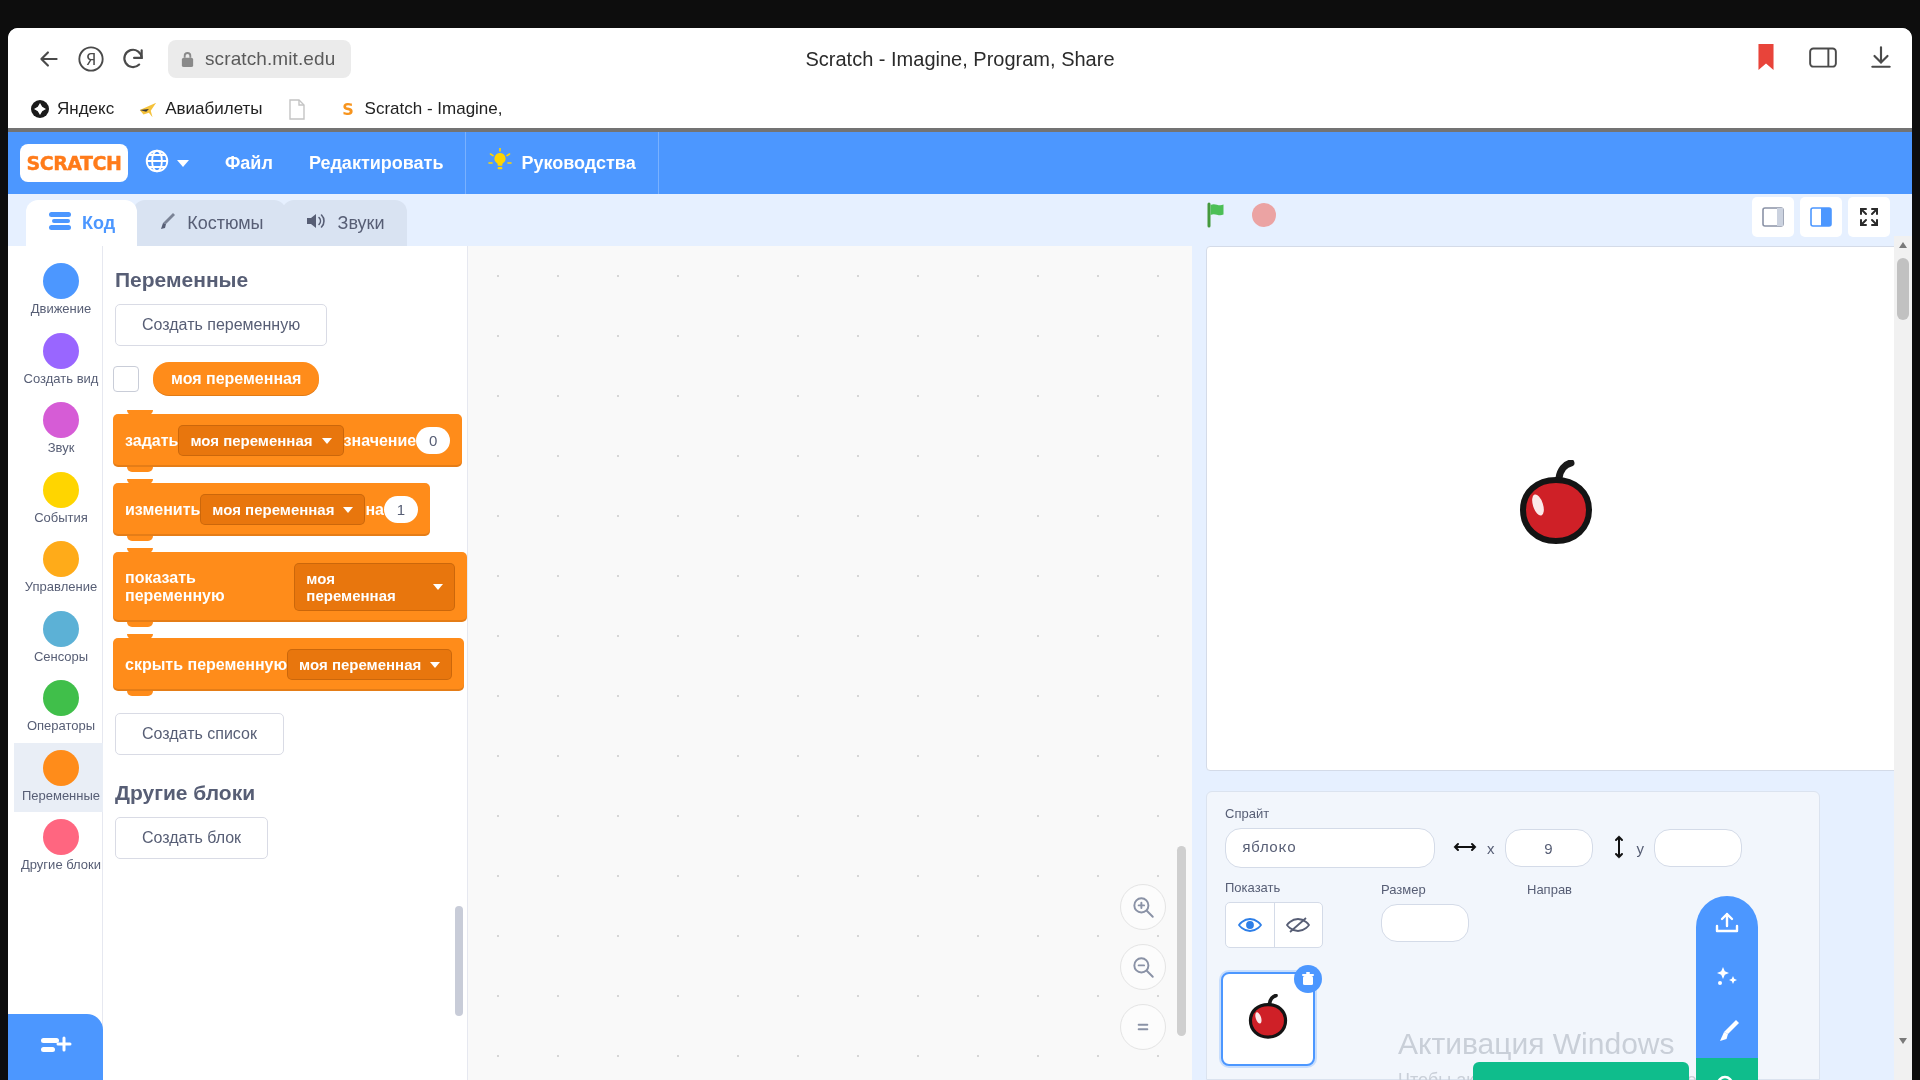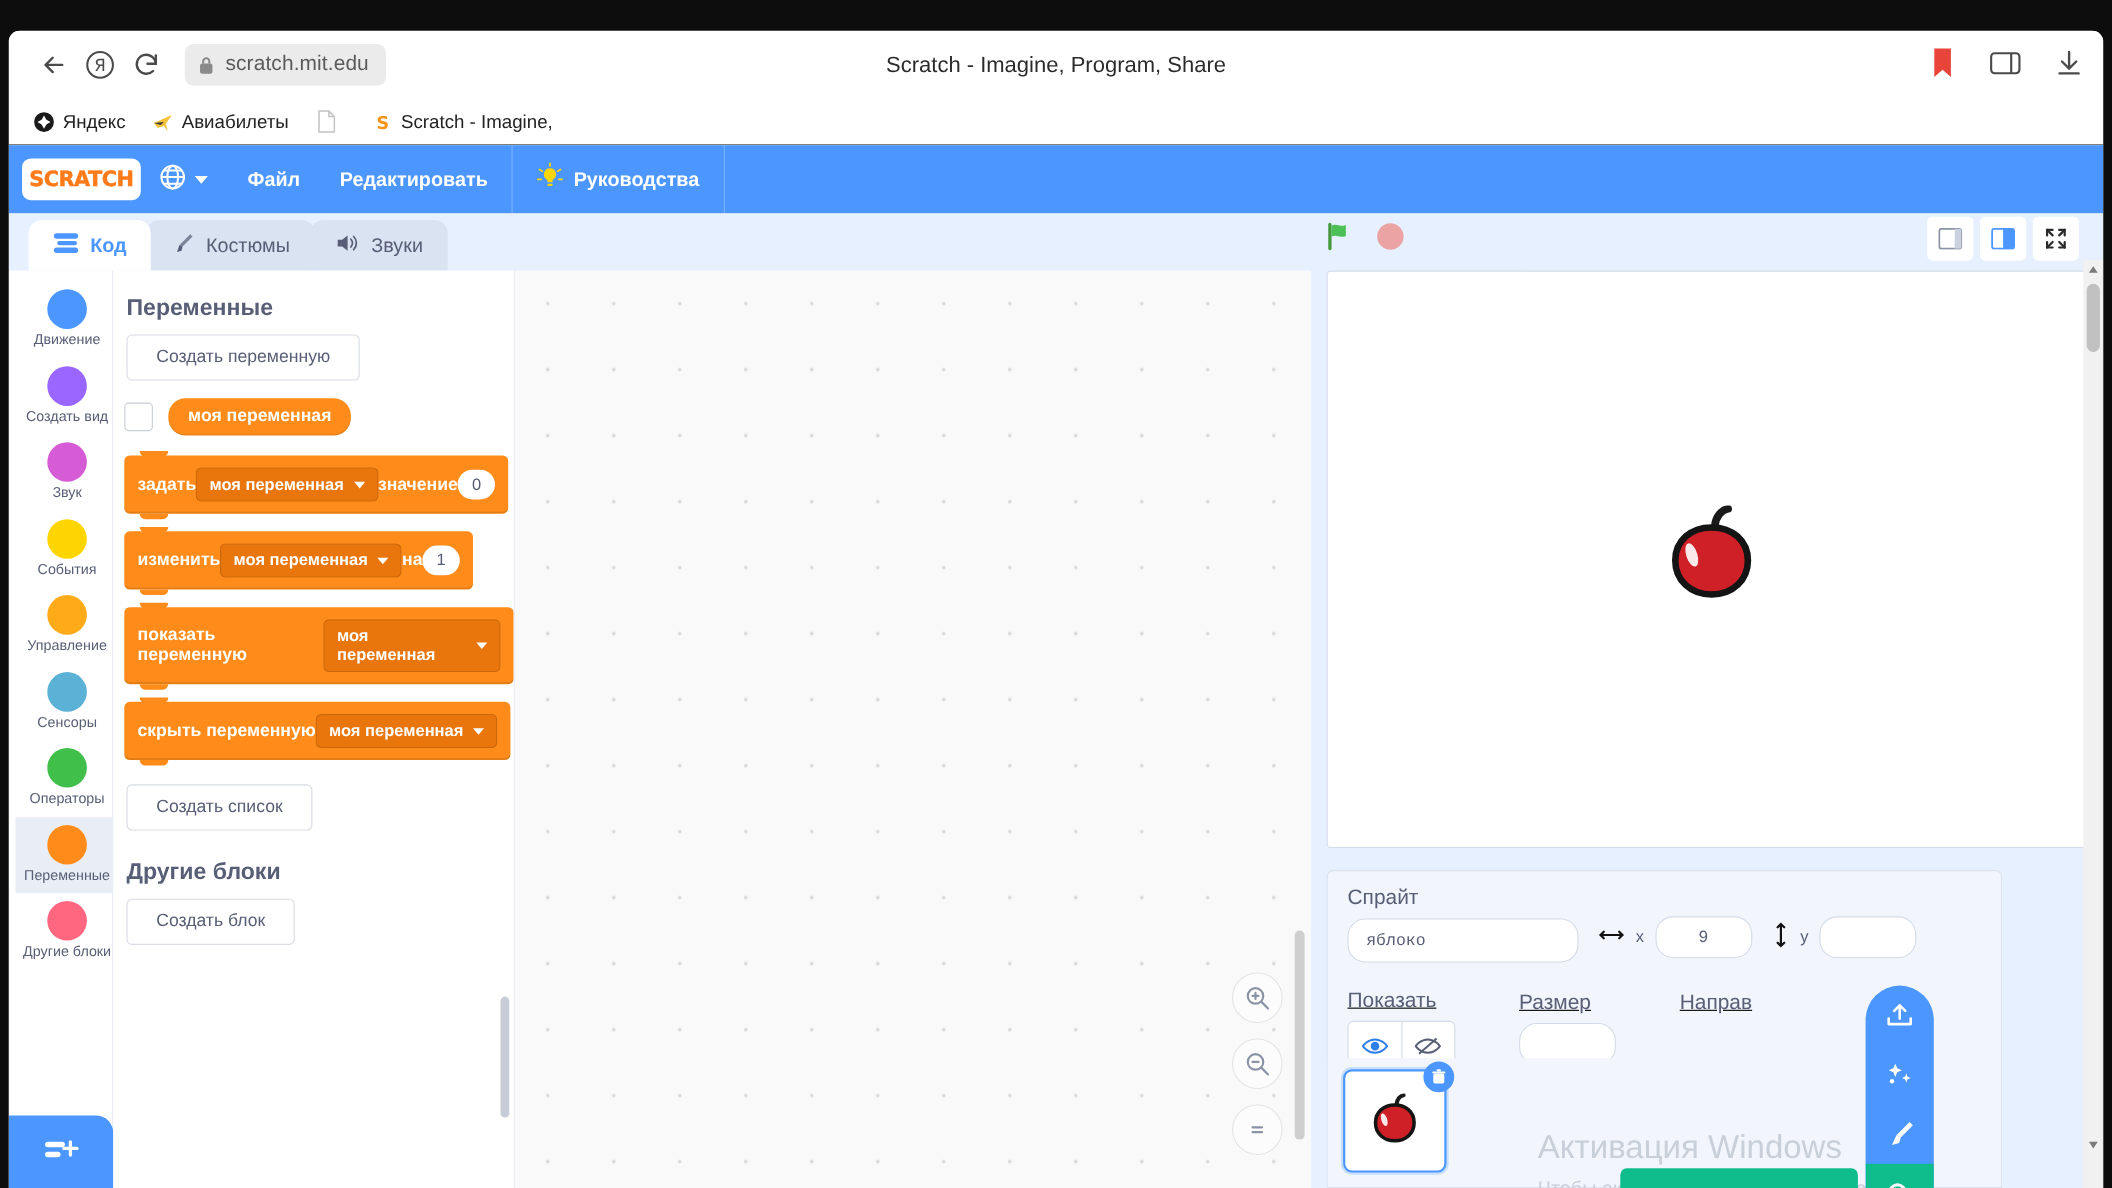--- a/index.html
+++ b/index.html
@@ -27,21 +27,21 @@
   .urlbar .lock { width:15px; height:17px; flex:none; }
   .url-text { font-size:19px; color:#5a5a5a; letter-spacing:0.1px; white-space:nowrap;}
   .page-title-center {
     position:absolute; left:0; right:0; text-align:center; font-size:20px; color:#2b2b2b;
     pointer-events:none;
   }
   .tb-right { position:absolute; right: 18px; display:flex; align-items:center; gap: 30px; }
 
   
   .bookmarks { height:42px; background:#fff; display:flex; align-items:center; padding:0 14px; gap: 8px;
-               border-bottom:1px solid #737373;}
+               border-bottom:4px solid #737373;}
   .bm { display:flex; align-items:center; gap:7px; padding: 4px 8px; border-radius:5px; }
   .bm-label { font-size:17px; color:#222; white-space:nowrap; }
   .bm-ico { width:20px; height:20px; flex:none; display:flex; align-items:center; justify-content:center;}
 
   
   .scratch { position:absolute; left:0; right:0; top:104px; bottom:0; background:#e6f0ff; }
 
   
   .menubar { height:62px; background:#4c97ff; display:flex; align-items:center; padding-left:14px; position:relative;}
   .logo {
@@ -116,28 +116,28 @@
 
   
   .stagecol { width:720px; background:#e6f0ff; position:relative; padding: 0 14px; }
   .stage { position:absolute; left:14px; top:0; width:700px; height:525px; background:#fff;
            border:1px solid #d4dbe8; border-radius:4px; }
   .stage-apple { position:absolute; left:50%; top:50%; transform:translate(-50%,-50%); }
 
   .sprite-panel { position:absolute; left:14px; top:545px; right:92px; bottom:0; background:#f2f6fc;
                   border:1px solid #dbe3ef; border-radius:6px 6px 0 0; }
   .sp-info { padding: 14px 18px 10px; position:relative; }
-  .sp-lbl { font-size:19px; color:#575e75; margin-bottom:7px; }
+  .sp-lbl { font-size:13px; color:#575e75; margin-bottom:7px; }
   .sp-field { border:1px solid #d4dbe8; border-radius:16px; background:#fff; height:40px; width:210px;
               display:flex; align-items:center; padding: 0 16px; font-size:15px; color:#575e75;font-family:Liberation Mono, monospace;}
   .sp-row1 { display:flex; align-items:center; gap:18px;}
   .coord { display:flex; align-items:center; gap:10px; font-size:15px; color:#575e75; }
   .coord .cbox { border:1px solid #d4dbe8; border-radius:16px; background:#fff; height:38px; width:88px;
                  display:flex;align-items:center;justify-content:center; font-size:15px; color:#575e75;}
-  .sp-row2 { display:flex; align-items:flex-start; gap:58px; margin-top:24px;text-decoration:underline;}
+  .sp-row2 { display:flex; align-items:flex-start; gap:58px; margin-top:12px;}
   .eye-grp { display:flex; border:1px solid #d4dbe8; border-radius:5px; overflow:hidden; background:#fff; width:98px;}
   .eye-b { width:49px;height:44px; display:flex;align-items:center;justify-content:center; }
   .eye-b + .eye-b { border-left:1px solid #d4dbe8;}
   .sprite-list { position:absolute; left:0; right:0; top:170px; bottom:0; background:#f2f6fc; padding: 10px 14px;}
   .sprite-card { width:94px; height:94px; background:#fff; border:2px solid #4c97ff; border-radius:8px;
                  position:relative; box-shadow:0 0 0 2px rgba(76,151,255,.25); display:flex; align-items:center; justify-content:center;}
   .del-badge { position:absolute; right:-9px; top:-9px; width:28px;height:28px;border-radius:50%;
                background:#4c97ff; display:flex;align-items:center;justify-content:center;}
 
   .stagepane { position:absolute; right:14px; top:545px; width:90px; bottom:0; background:#f2f6fc;

